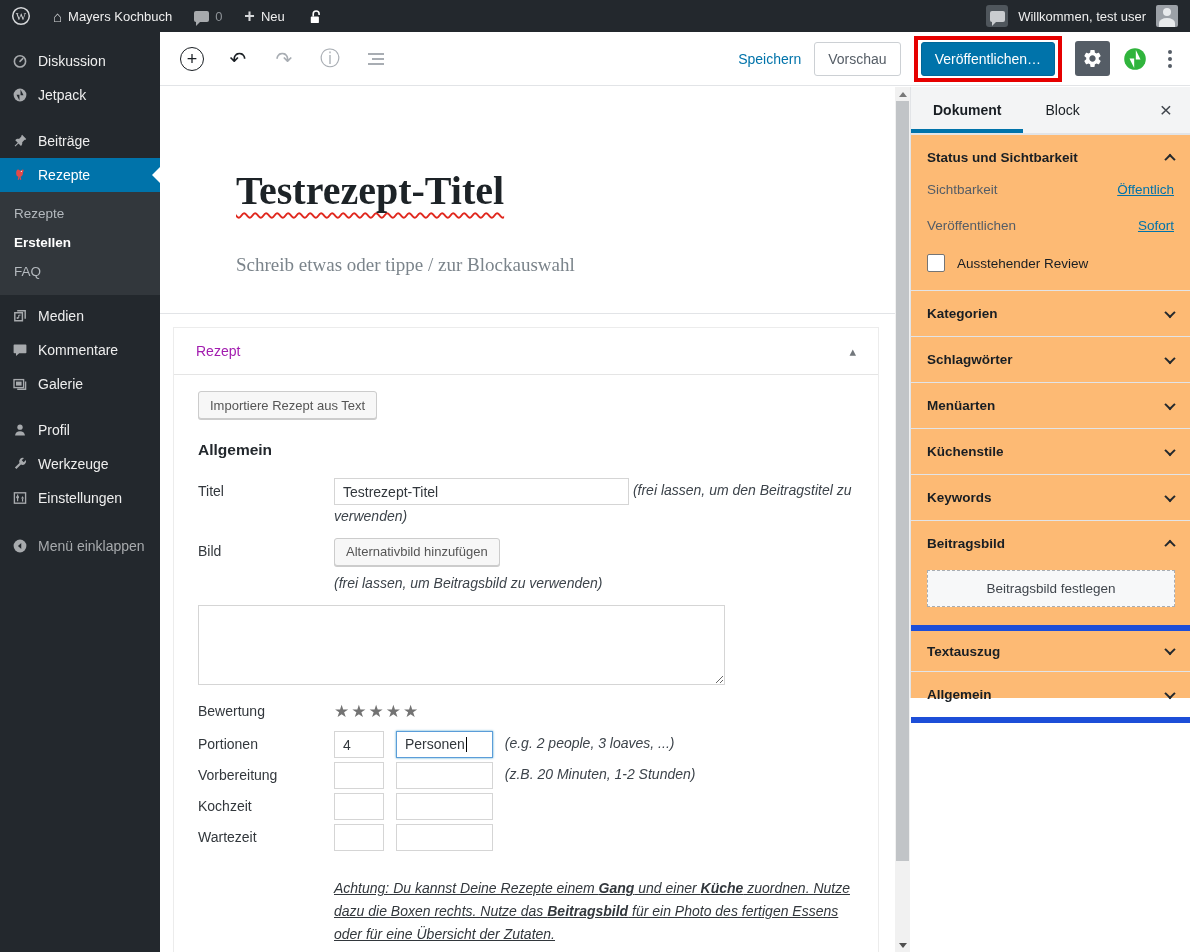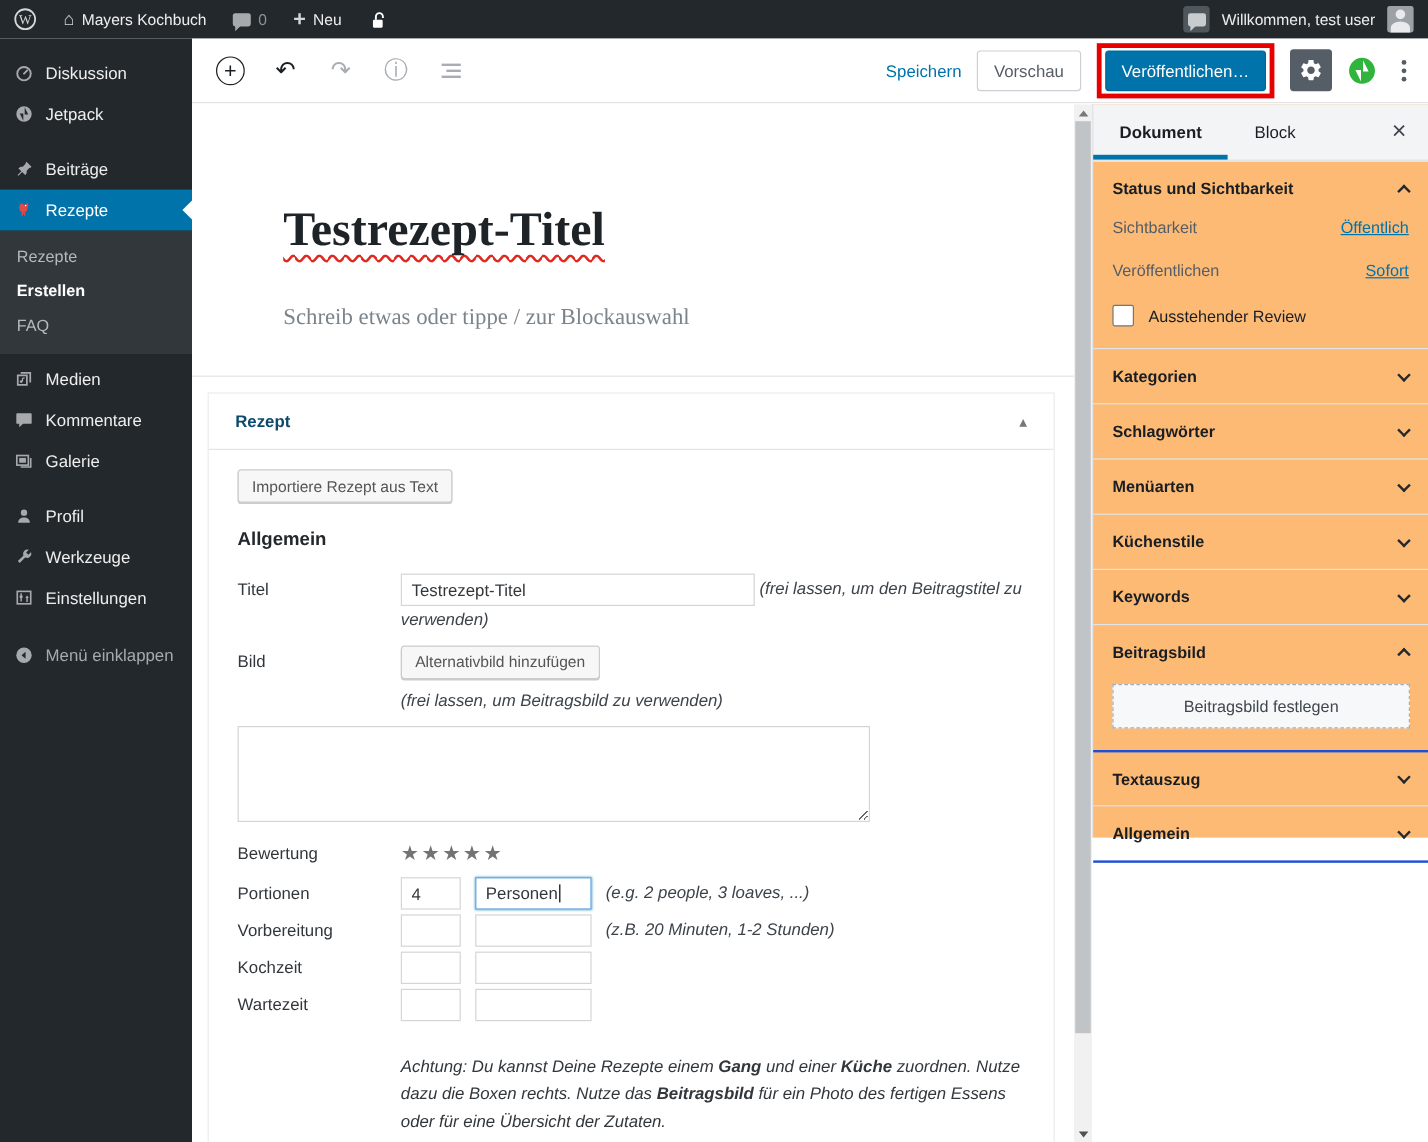--- a/index.html
+++ b/index.html
@@ -72,41 +72,41 @@
   #canvas { position:absolute; left:160px; top:87px; width:735px; height:951px; background:#fff; overflow:hidden; }
   .title-block { margin:80px 0 0 76px; }
   .post-title { font-family:"Liberation Serif", serif; font-weight:bold; font-size:40px; color:#1d2327; letter-spacing:0; }
   .wavy { text-decoration:underline; text-decoration-style:wavy; text-decoration-color:#e0281e;
           text-decoration-thickness:2px; text-underline-offset:8px; text-decoration-skip-ink:none; }
   .placeholder { margin:40px 0 0 76px; font-family:"Liberation Serif", serif; font-size:19px; color:#7b848b; }
   .divider { margin-top:37px; border-top:1px solid #e2e4e7; }
 
   .metabox { margin:13px 16px 0 13px; border:1px solid #ececec; background:#fff; }
   .mb-head { display:flex; align-items:center; justify-content:space-between; padding:15px 22px; }
-  .mb-title { font-size:14px; font-weight:bold; color:#0c4a6e; }
+  .mb-title { font-size:14px; font-weight:normal; color:#a21caf; }
   .mb-toggle { color:#72777c; font-size:13px; cursor:pointer; }
   .mb-body { border-top:1px solid #e5e5e5; padding:16px 24px 26px; color:#32373c; }
   .btn-small { height:28px; padding:0 11px; background:#f7f7f7; border:1px solid #ccc; border-radius:3px;
                font-size:13px; color:#555; cursor:pointer; box-shadow:0 1px 0 #ccc; }
   .sec-h { font-size:15.5px; font-weight:bold; color:#23282d; margin:22px 0 19px; }
   .frow { display:flex; margin-bottom:4px; }
   .frow .flabel { width:136px; flex:0 0 136px; font-size:14px; color:#32373c; padding-top:5px; }
   .fwrap { width:530px; font-size:14px; line-height:1.7; }
   .hint { font-style:italic; color:#3c434a; }
   input.txt { height:27px; border:1px solid #d5d5d5; border-radius:0; padding:0 8px; font-size:14px;
               color:#32373c; font-family:"Liberation Sans", sans-serif; background:#fff; vertical-align:middle; }
   .w295 { width:295px; } .w50 { width:50px; } .w97 { width:97px; }
   textarea.txt { width:527px; height:80px; border:1px solid #d5d5d5; resize:both; background:#fff; }
   .stars { font-size:17px; color:#737373; letter-spacing:2px; cursor:pointer; }
   .fakeinput { display:inline-flex; align-items:center; width:97px; height:27px; border:1px solid #5b9dd9;
                box-shadow:0 0 2px rgba(30,140,190,.8); padding:0 8px; font-size:14px; color:#32373c;
                background:#fff; vertical-align:middle; }
   .caret { display:inline-block; width:1px; height:15px; background:#000; margin-left:1px; }
   .timegap { margin-right:8px; }
-  .note { margin:26px 0 0 136px; width:528px; font-style:italic; font-size:14px; line-height:1.62; color:#32373c; }
+  .note { margin:26px 0 0 136px; width:528px; font-style:italic; font-size:14px; line-height:1.62; color:#32373c;text-decoration:underline; }
   .mt8 { margin-top:9px; }
 
   
   #scrollbar { position:absolute; left:895px; top:87px; width:15px; height:865px; background:#f1f1f1; }
   .sb-arrow { position:absolute; left:0; width:15px; height:13px; display:flex; align-items:center; justify-content:center; cursor:pointer; }
   .tri-up { width:0; height:0; border:4px solid transparent; border-bottom:5px solid #787878; margin-top:-3px; }
   .tri-down { width:0; height:0; border:4px solid transparent; border-top:5px solid #505050; margin-bottom:-3px; }
   .sb-thumb { position:absolute; left:1px; top:14px; width:13px; height:760px; background:#c1c4c7; cursor:pointer; }
 
   
@@ -127,21 +127,21 @@
   .panel-body { padding:2px 16px 18px; }
   .kv { display:flex; align-items:flex-end; justify-content:space-between; margin:0 0 21px; }
   .kv .k { color:#555d66; font-size:13.5px; }
   .kv a { color:#0073aa; font-size:13.5px; text-decoration:underline; cursor:pointer; }
   .checkrow { display:flex; align-items:center; gap:12px; margin-top:4px; }
   .checkbox { width:18px; height:18px; border:1.5px solid #757575; border-radius:2px; background:#fff; cursor:pointer; }
   .checklabel { font-size:13.5px; color:#191e23; }
   .featured-btn { display:block; width:248px; margin:4px 16px 18px; height:37px; background:#f7f8f9;
                   border:1px dashed #a8aeb4; font-size:13.5px; color:#40464d; cursor:pointer;
                   font-family:"Liberation Sans", sans-serif; }
-  .panel-end { border-top:2px solid #1d4ed8;text-align:center; }
+  .panel-end { border-top:6px solid #1d4ed8;text-align:center; }
 </style>
 </head>
 <body>
 
 <div id="adminbar">
   <div class="ab-left">
     <div class="ab-item">
       <svg viewBox="0 0 20 20" width="20" height="20">
         <circle cx="10" cy="10" r="8.3" fill="none" stroke="#d5d7d9" stroke-width="1.5"></circle>
         <text x="10" y="14" text-anchor="middle" font-size="11" font-family="Liberation Serif, serif" fill="#d5d7d9">W</text>

